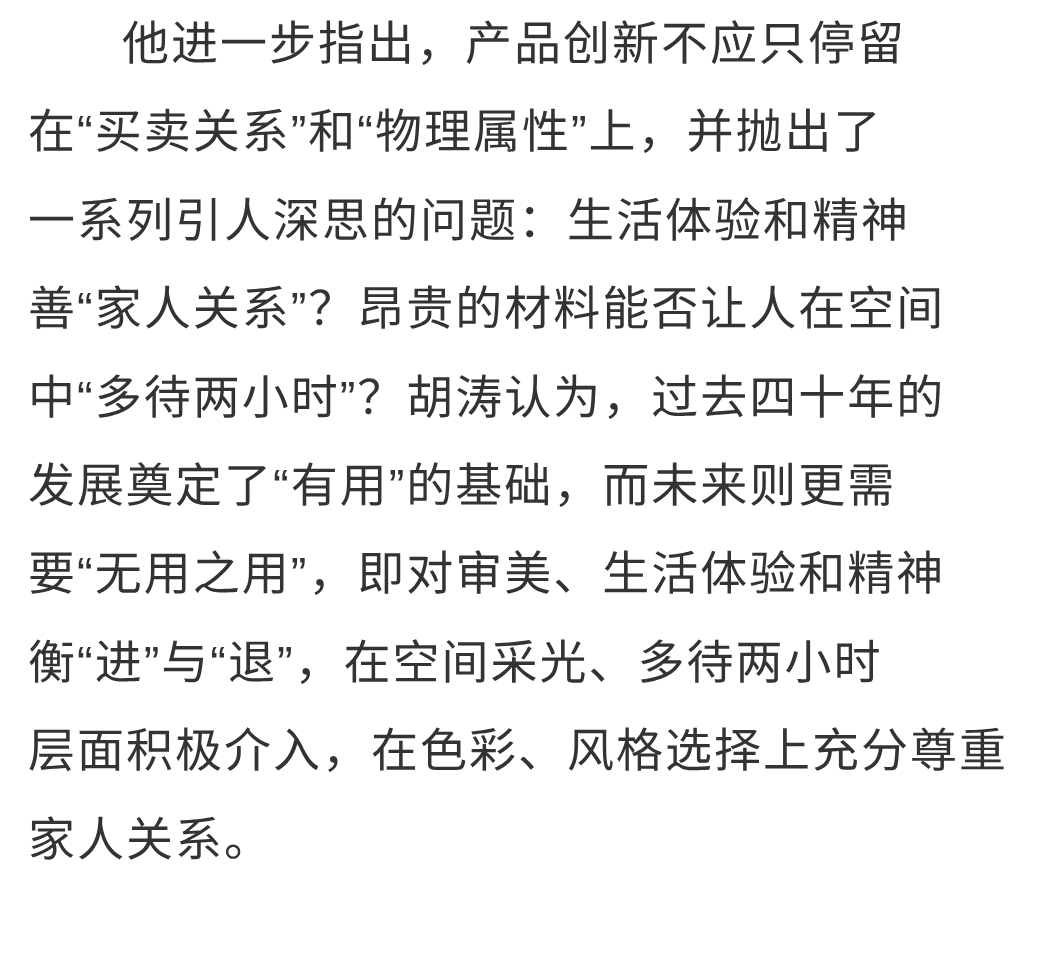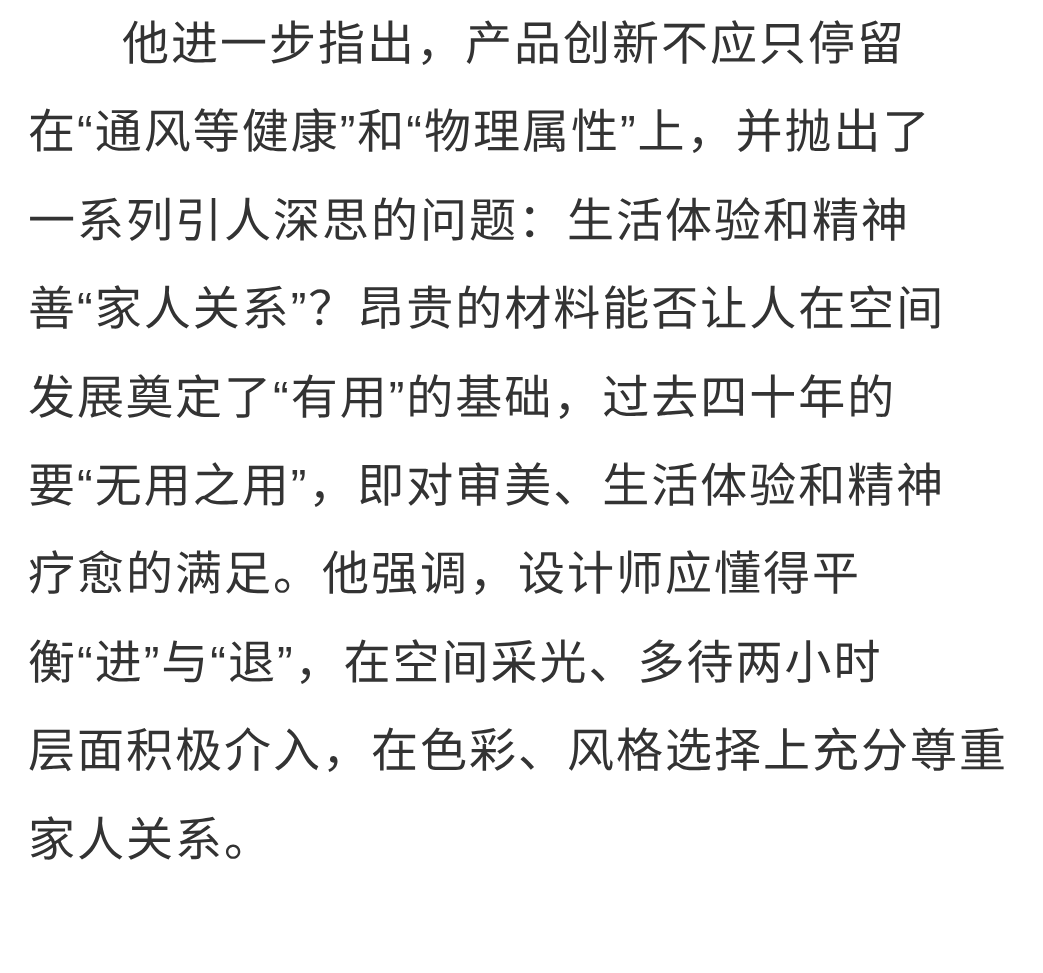--- a/index.html
+++ b/index.html
@@ -30,22 +30,22 @@
   }
   .text-line.indented {
     text-indent: 2em;
   }
 </style>
 </head>
 <body style="background: rgb(255, 255, 255);">
 
 <div class="article" id="article" style="color: rgb(51, 51, 51);">
     <div class="text-line indented">他进一步指出，产品创新不应只停留</div>
-    <div class="text-line">在“通风等健康”和“物理属性”上，并抛出了</div>
+    <div class="text-line">在“买卖关系”和“物理属性”上，并抛出了</div>
     <div class="text-line">一系列引人深思的问题：生活体验和精神</div>
     <div class="text-line">善“家人关系”？昂贵的材料能否让人在空间</div>
-    <div class="text-line">发展奠定了“有用”的基础，过去四十年的</div>
+    <div class="text-line">中“多待两小时”？胡涛认为，过去四十年的</div>
+    <div class="text-line">发展奠定了“有用”的基础，而未来则更需</div>
     <div class="text-line">要“无用之用”，即对审美、生活体验和精神</div>
-    <div class="text-line">疗愈的满足。他强调，设计师应懂得平</div>
     <div class="text-line">衡“进”与“退”，在空间采光、多待两小时</div>
     <div class="text-line">层面积极介入，在色彩、风格选择上充分尊重</div>
     <div class="text-line">家人关系。</div>
   </div>
 
 </body></html>

